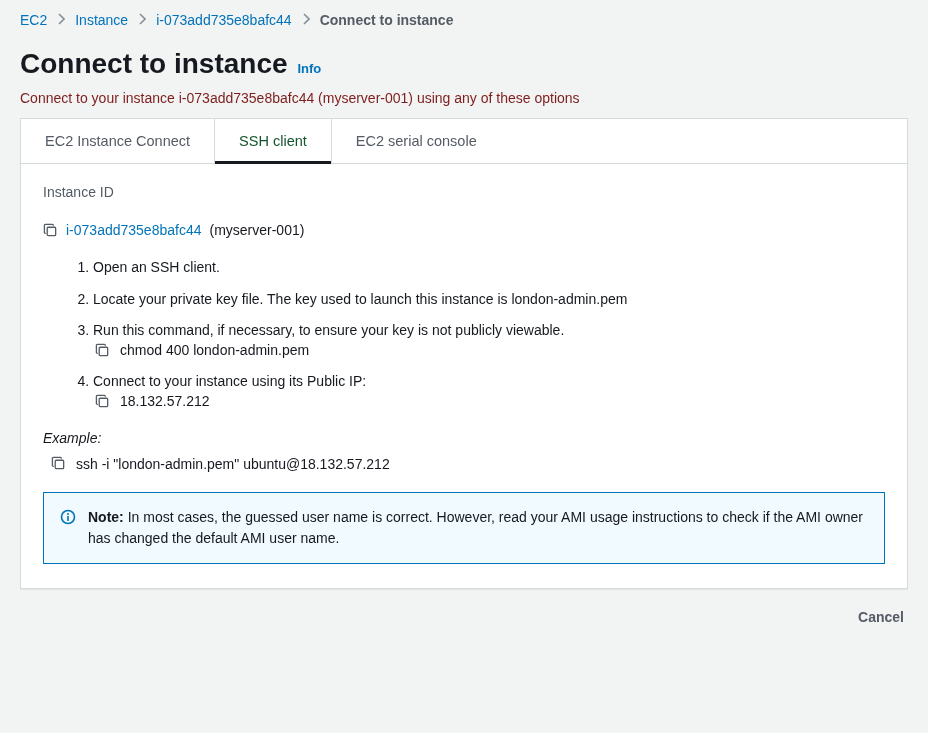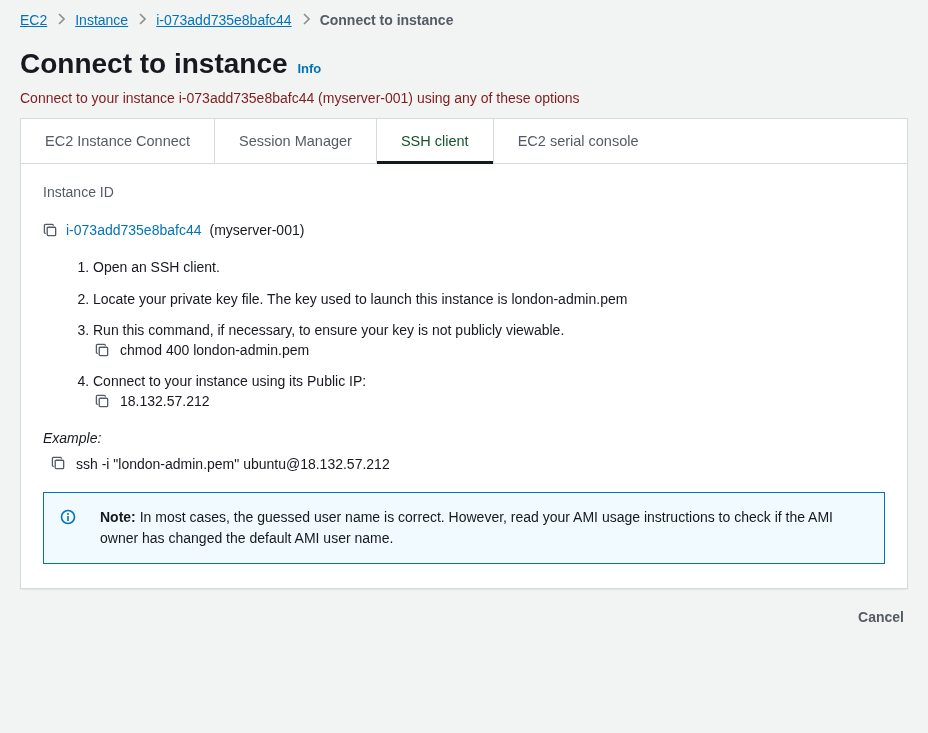--- a/index.html
+++ b/index.html
@@ -15,21 +15,21 @@
     a { color: #0073bb; text-decoration: none; }
 
     .breadcrumb {
       display: flex;
       align-items: center;
       gap: 10px;
       font-size: 14px;
       color: #545b64;
       margin-bottom: 20px;
     }
-    .breadcrumb a { color: #0073bb; text-decoration: underline; }
+    .breadcrumb a { color: #0073bb; }
     .breadcrumb .current { font-weight: 700; color: #545b64; }
     .chev { color: #879196; }
 
     h1 {
       font-size: 28px;
       font-weight: 700;
       color: #16191f;
       display: inline-block;
       margin-bottom: 4px;
     }
@@ -81,21 +81,21 @@
     .code { font-family: inherit; }
 
     .example-label { margin-top: 18px; margin-bottom: 10px; color: #16191f; font-style: italic; }
     .example-row { display: flex; align-items: center; gap: 10px; margin-bottom: 20px; margin-left: 8px; }
 
     .note-box {
       border: 1px solid #0073bb;
       background: #f1faff;
       padding: 14px 16px;
       display: flex;
-      gap: 24px;
+      gap: 12px;
       line-height: 1.5;
     }
     .note-icon { flex-shrink: 0; width: 16px; height: 16px; margin-top: 2px; }
 
     .footer {
       display: flex;
       justify-content: flex-end;
       padding: 20px 4px 0 0;
     }
     .cancel-btn {
@@ -134,21 +134,20 @@
 
 <div>
   <h1>Connect to instance</h1>
   <a href="#" class="info-link">Info</a>
   <div class="subtitle">Connect to your instance i-073add735e8bafc44 (myserver-001) using any of these options</div>
 </div>
 
 <div class="panel">
   <div class="tabs">
     <div class="tab">EC2 Instance Connect</div>
-    <div class="tab">Session Manager</div>
     <div class="tab active">SSH client</div>
     <div class="tab">EC2 serial console</div>
   </div>
 
   <div class="panel-body">
     <div class="field-label">Instance ID</div>
     <div class="instance-row">
       <span class="copy-icon">
         <svg viewBox="0 0 16 16" width="15" height="15">
             <rect x="4.5" y="4.5" width="9" height="9" rx="1" fill="none" stroke="currentColor" stroke-width="1.4"></rect>

